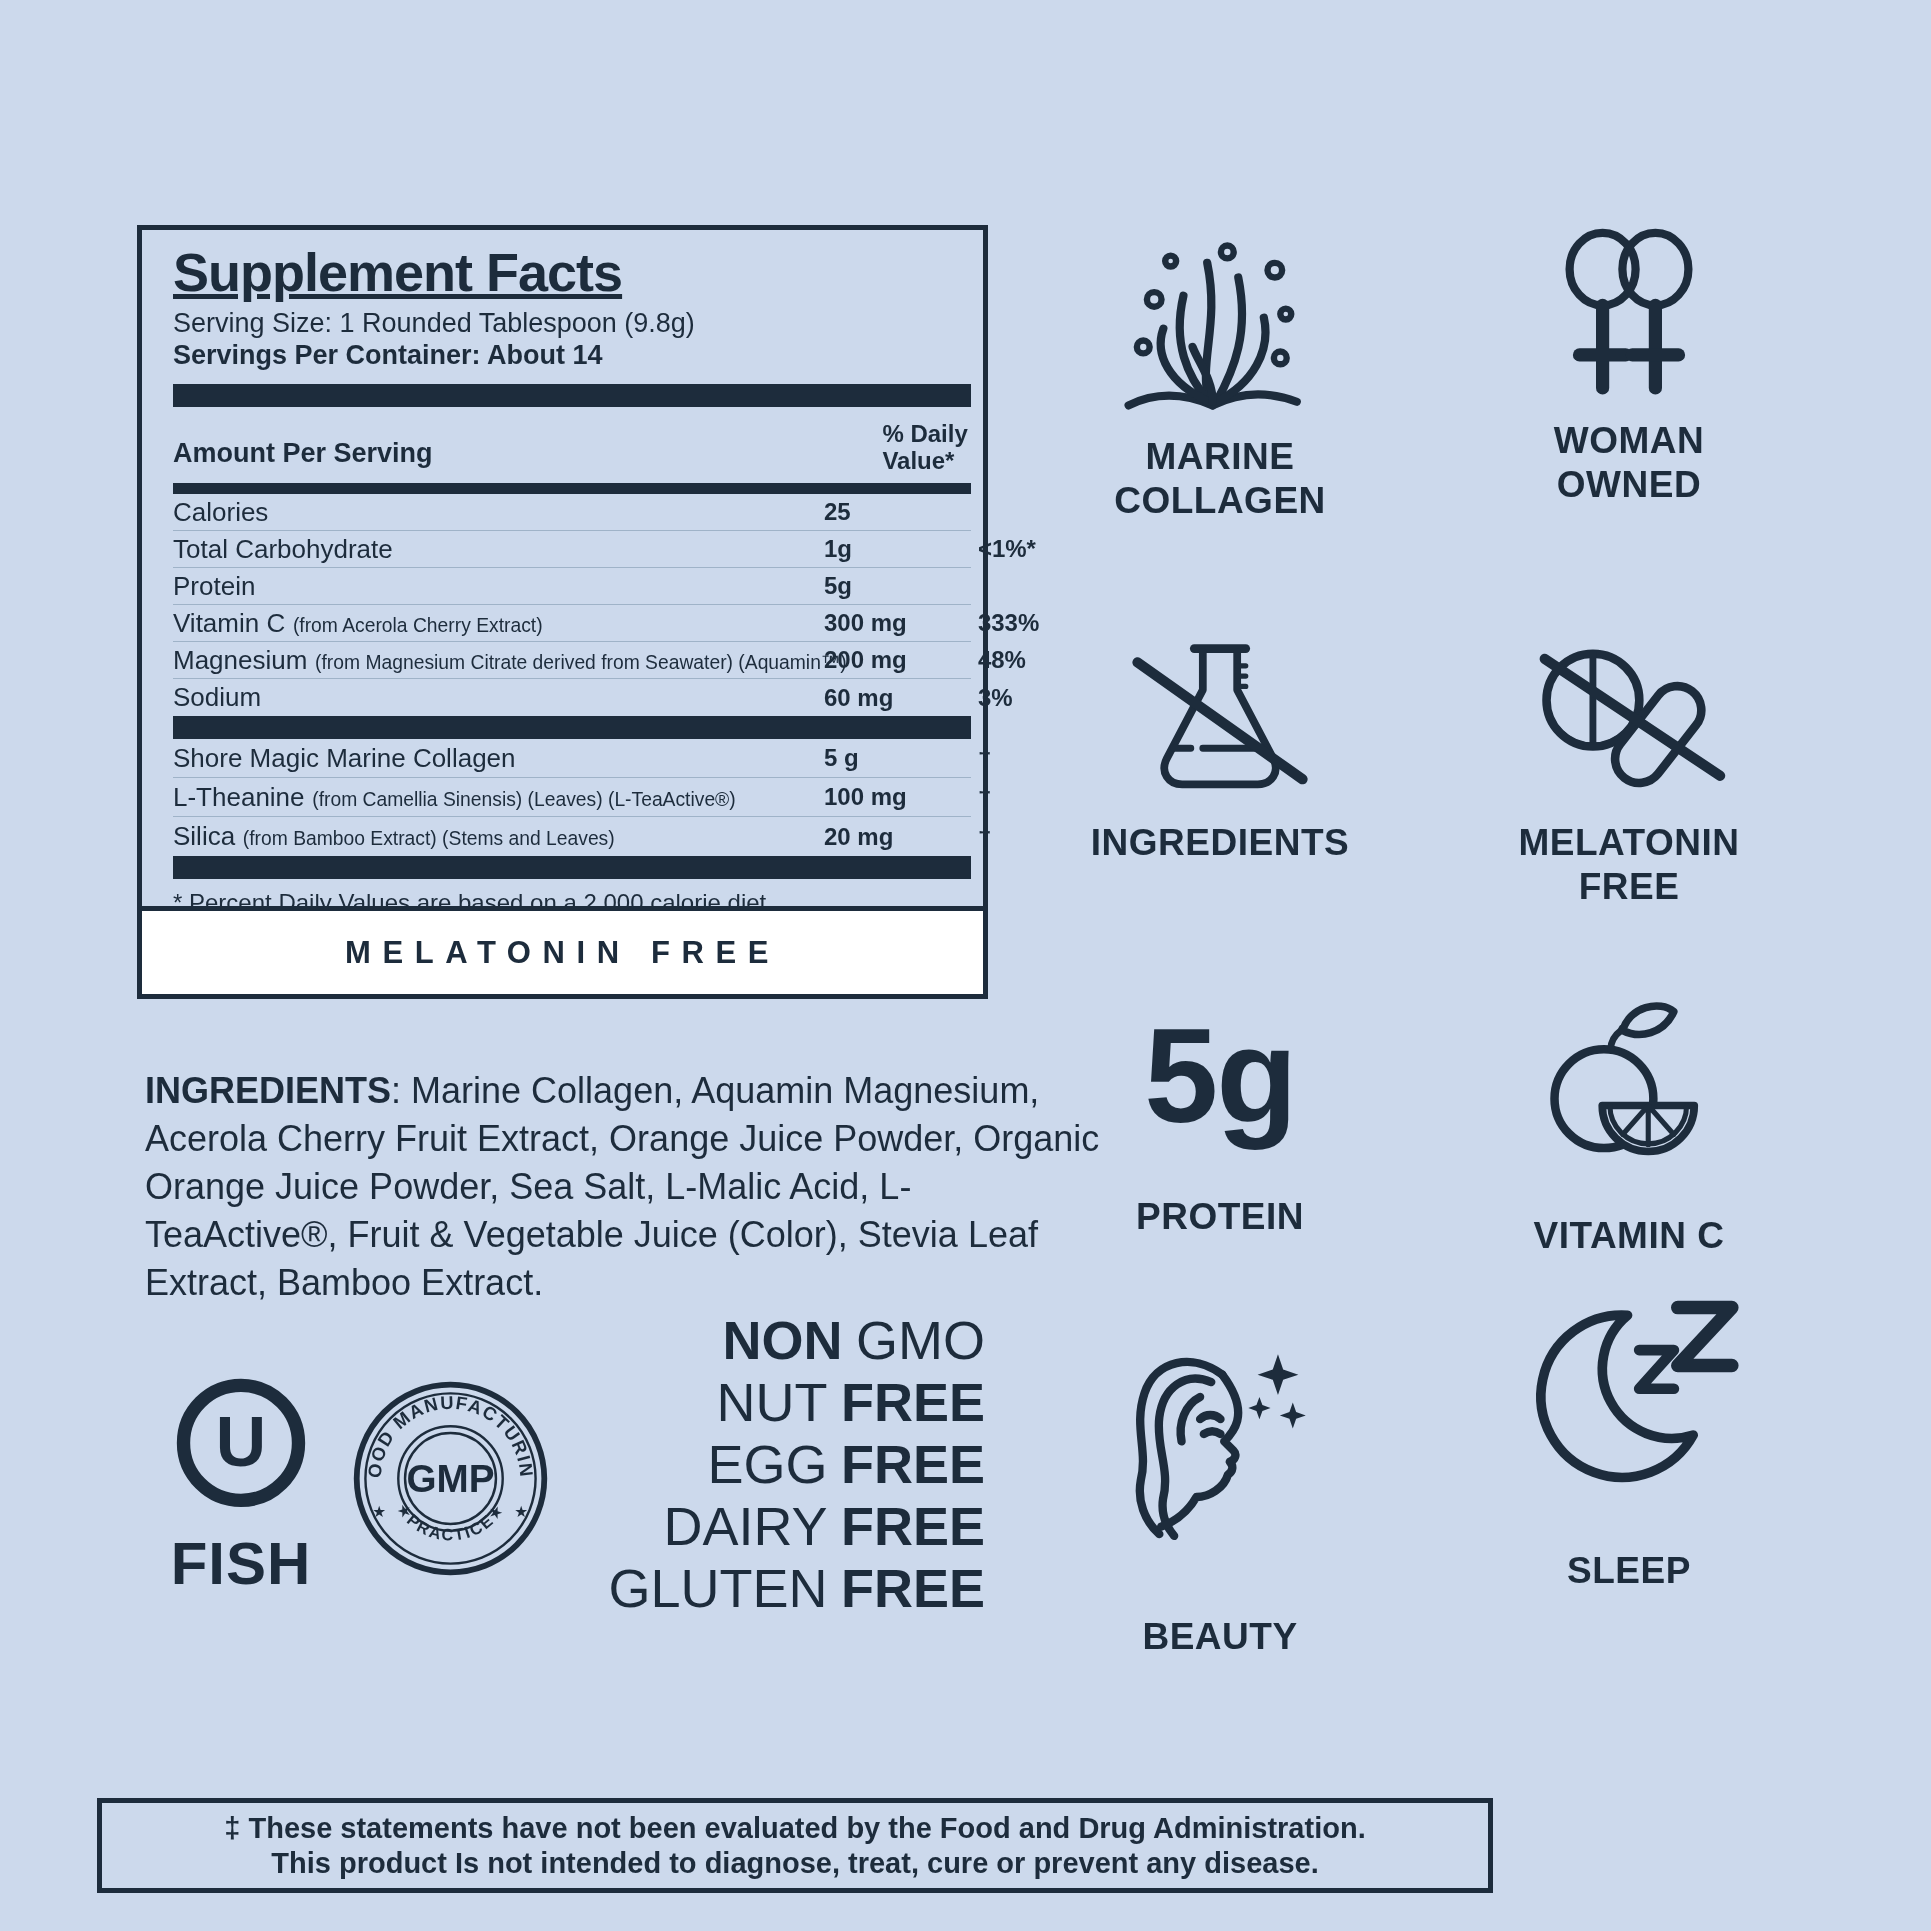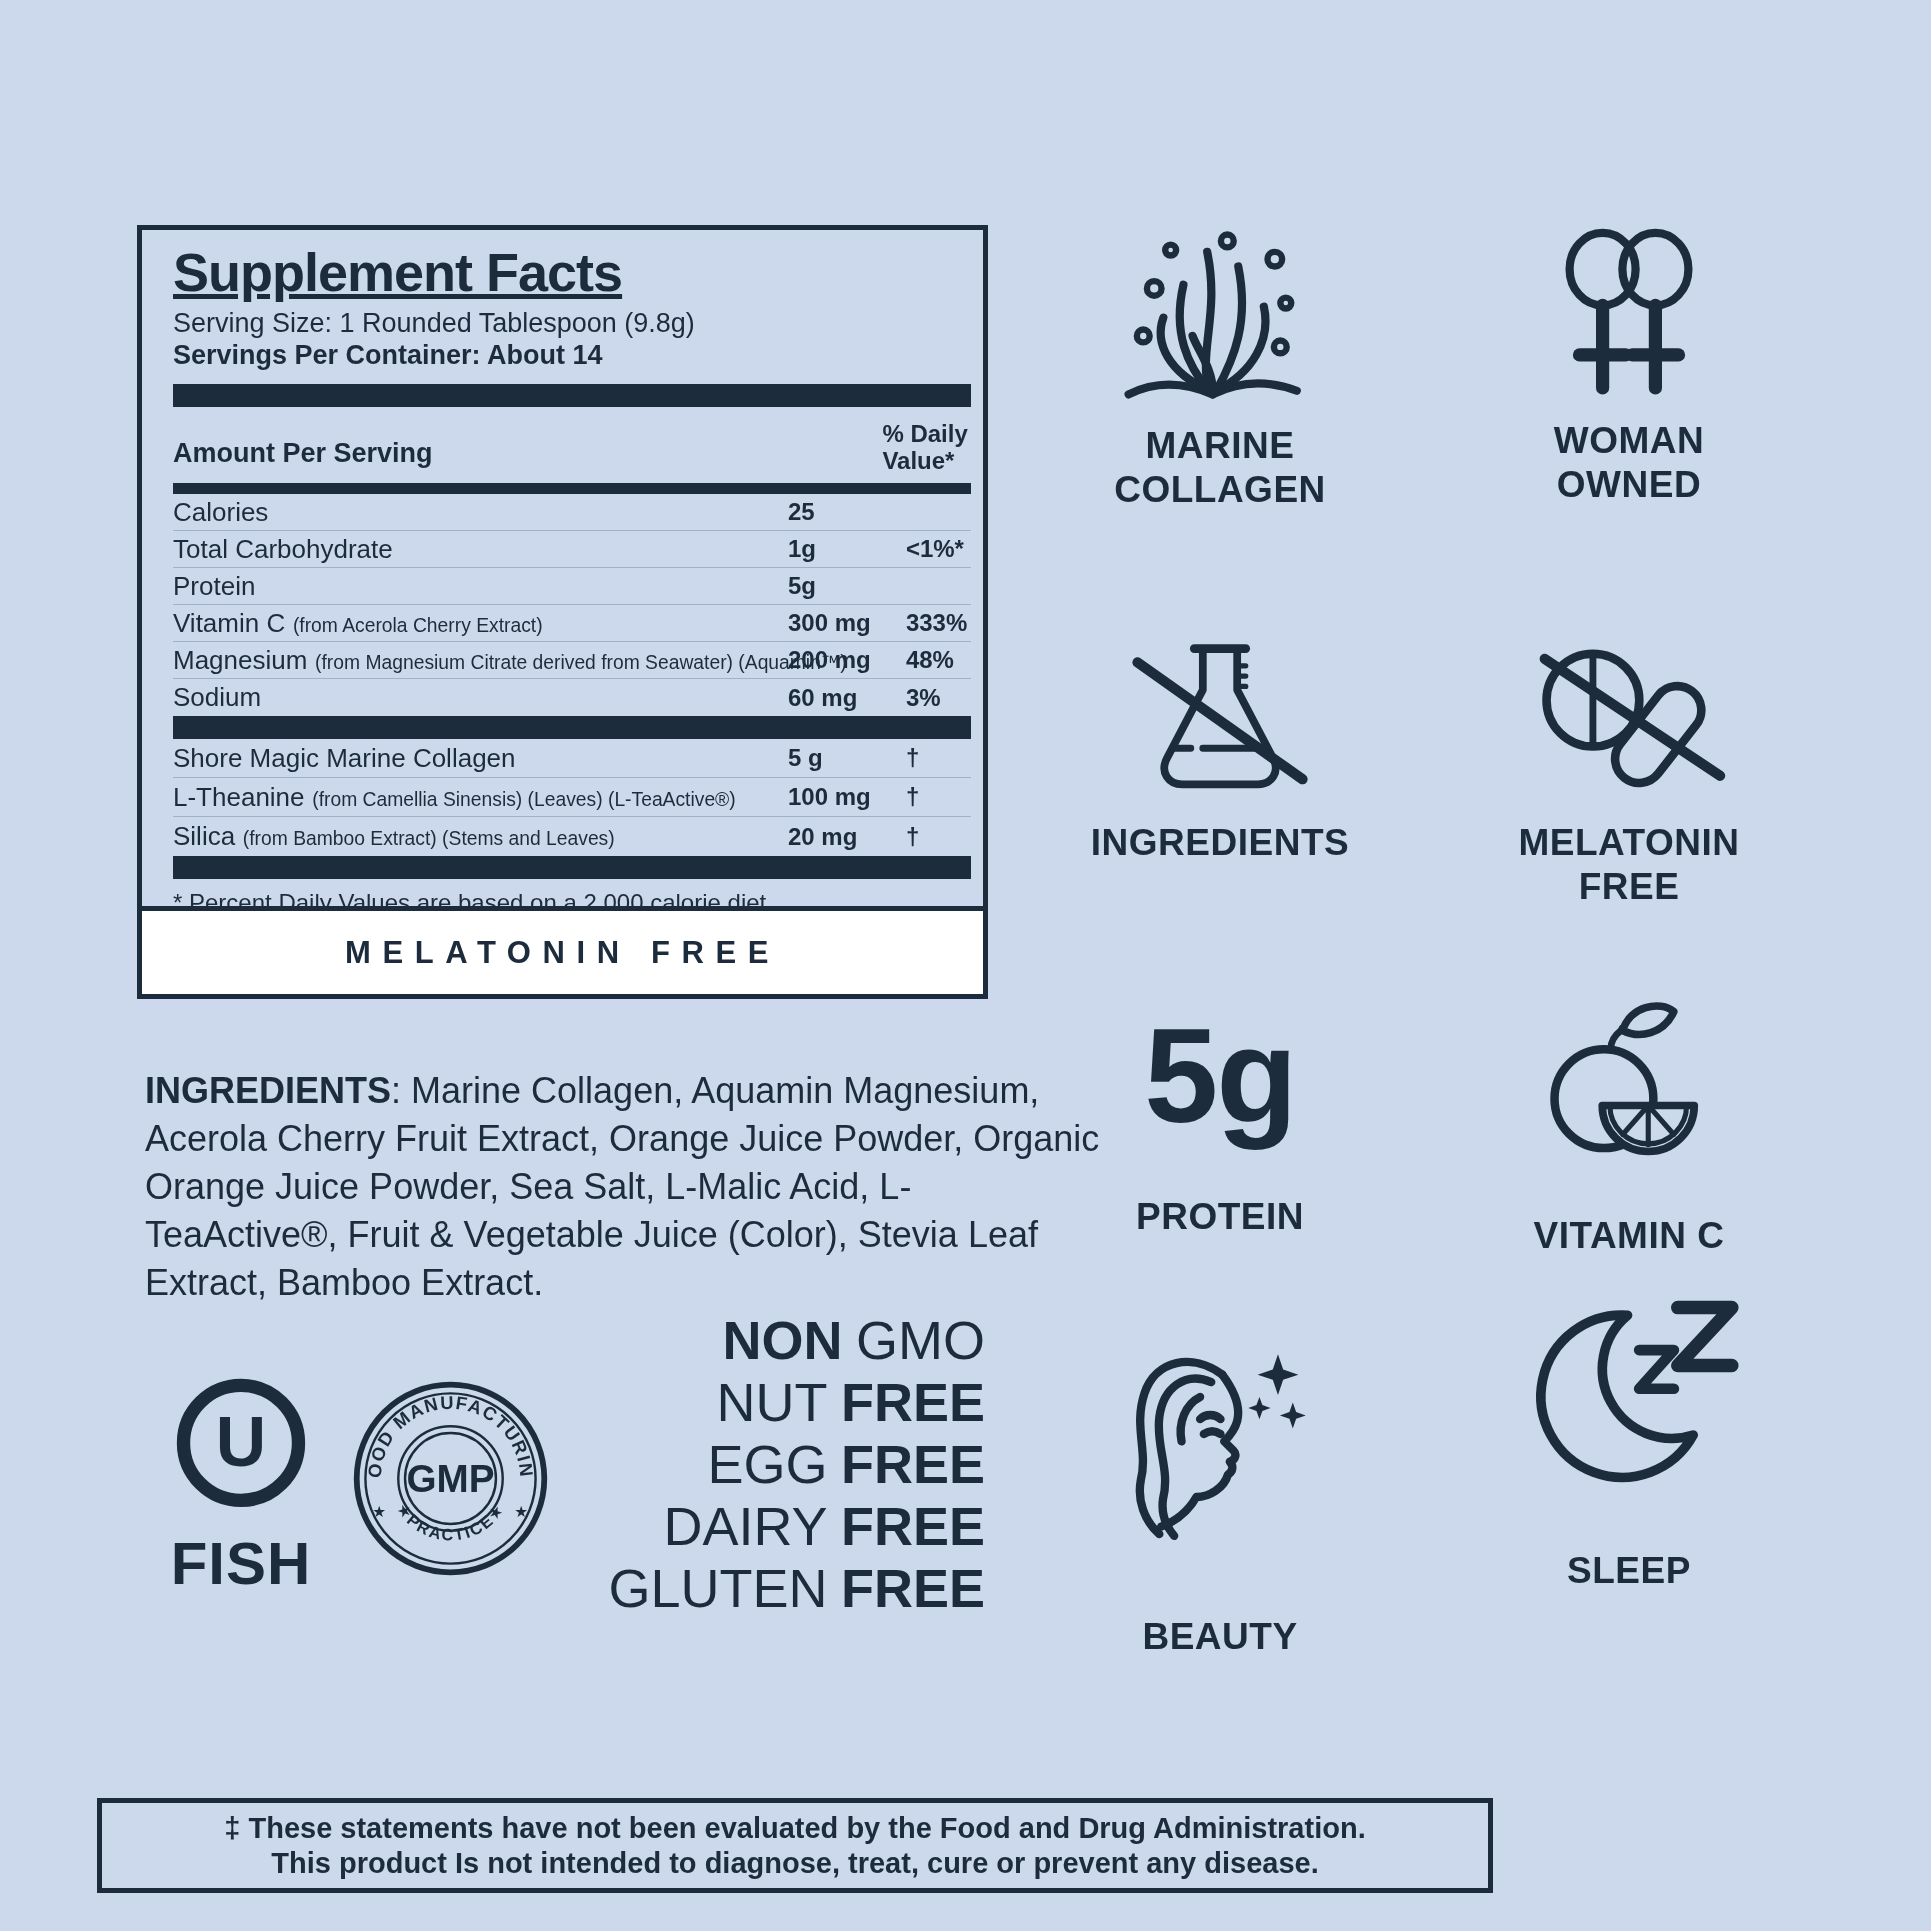--- a/index.html
+++ b/index.html
@@ -21,21 +21,21 @@
   .sf-servings{font-size:27px;line-height:33px;font-weight:700;margin-bottom:11.6px;}
   .bar{background:#1d2c3c;width:100%;}
   .bar-thick{height:23px;}
   .bar-mid{height:11.6px;}
   .bar-sep{height:23px;}
   .hdr-row{display:flex;justify-content:space-between;align-items:center;padding:9.7px 0 5.8px 0;height:76px;box-sizing:border-box;}
   .hdr-left{font-size:27px;font-weight:700;padding-top:13.5px;}
   .hdr-right{font-size:24px;font-weight:700;line-height:27px;text-align:left;width:89px;}
   .row{
     display:grid;grid-template-columns:615px 116px 1fr;align-items:center;
-    height:37px;box-sizing:border-box;border-bottom:1.9px solid #9fb3c8;
+    height:37px;box-sizing:border-box;border-bottom:1.9px solid #9fb3c8;gap:36px;
   }
   .row.tall{height:39px;}
   .row.last{border-bottom:none;}
   .nm{font-size:26px;white-space:nowrap;overflow:visible;}
   .nm-d{font-size:19.3px;margin-left:7.7px;}
   .amt{font-size:24px;font-weight:700;}
   .dvv{font-size:24px;font-weight:700;padding-left:1.9px;}
   .footnotes{padding:9.7px 0 0 0;font-size:24px;line-height:28px;}
   .banner{
     position:absolute;left:0;right:0;bottom:0;height:83px;
@@ -156,21 +156,21 @@
       <div>* Percent Daily Values are based on a 2,000 calorie diet.</div>
       <div>†Daily Value not established.</div>
     </div>
   </div>
 
   <div class="banner">MELATONIN FREE</div>
 </section>
 
 <p class="ingredients"><b>INGREDIENTS</b><span>: Marine Collagen, Aquamin Magnesium, Acerola Cherry Fruit Extract, Orange Juice Powder, Organic Orange Juice Powder, Sea Salt, L-Malic Acid, L-TeaActive®, Fruit &amp; Vegetable Juice (Color), Stevia Leaf Extract, Bamboo Extract.</span></p>
 
-<div class="badge" style="left:1046px;top:219px;">
+<div class="badge" style="left:1046px;top:230px;">
   <svg width="222" height="201" viewBox="0 0 120 110">
     <g class="ic" stroke-width="4.2">
       <path d="M10 96 C26 88 42 90 56 96"></path>
       <path d="M56 96 C70 89 86 88 102 94"></path>
       <path d="M54 94 C48 72 60 52 53 18"></path>
       <path d="M54 94 C42 80 34 62 40 36"></path>
       <path d="M54 94 C32 84 24 68 29 54"></path>
       <path d="M58 94 C68 76 76 56 70 26"></path>
       <path d="M58 94 C78 84 88 66 84 48"></path>
       <path d="M56 94 C56 82 48 72 45 64"></path>

